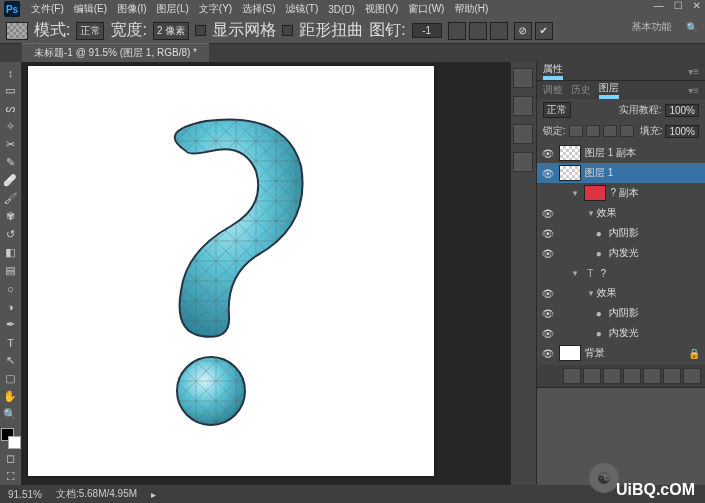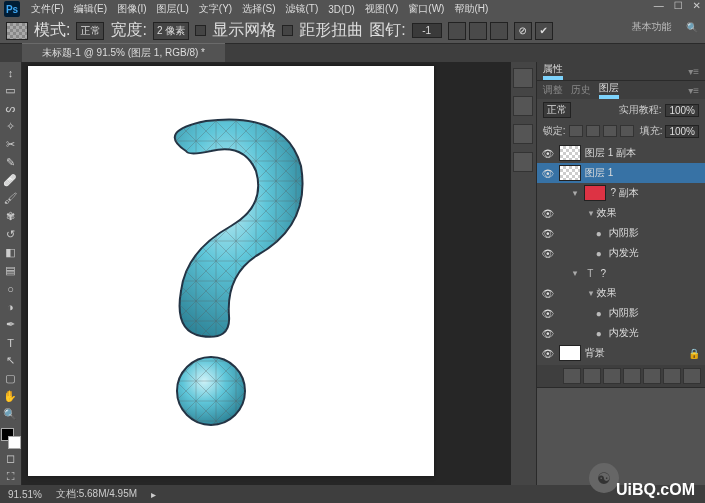--- a/index.html
+++ b/index.html
@@ -11,21 +11,21 @@
 .optbar { height:26px; background:#535353; border-bottom:1px solid #2a2a2a; display:flex; align-items:center; padding:0 6px; gap:6px; color:#ddd; }
 .optbar .swatch { width:22px; height:18px; border:1px solid #222; background:repeating-conic-gradient(#888 0 25%,#aaa 0 50%) 0 0/6px 6px; }
 .optbar .lbl { font-size:16px; }
 .optbar .sel { background:#444; border:1px solid #222; padding:1px 3px; font-size:10px; color:#ddd; }
 .optbar .num { width:30px; background:#3a3a3a; border:1px solid #222; color:#ddd; text-align:center; padding:1px 2px; font-size:10px; }
 .optbar .chk { width:11px; height:11px; border:1px solid #222; background:#444; }
 .optbar .group { display:flex; gap:3px; }
 .optbar .iconbtn { width:18px; height:18px; background:#4a4a4a; border:1px solid #222; display:flex; align-items:center; justify-content:center; }
 .optbar2 { position:absolute; right:6px; top:20px; display:flex; gap:15px; align-items:center; color:#bbb; font-size:10px; }
 .tabstrip { height:18px; background:#3e3e3e; display:flex; align-items:flex-end; padding-left:22px; }
-.tabstrip .tab { background:#535353; color:#ddd; font-size:10px; padding:2px 20px; border-top:1px solid #6a6a6a; }
+.tabstrip .tab { background:#535353; color:#ddd; font-size:10px; padding:2px 12px; border-top:1px solid #6a6a6a; }
 .main { position:absolute; left:0; top:62px; right:0; bottom:18px; display:flex; }
 .toolbar { width:22px; background:#535353; display:flex; flex-direction:column; align-items:center; padding-top:2px; gap:1px; border-right:1px solid #2a2a2a; }
 .toolbar .tool { width:20px; height:18px; display:flex; align-items:center; justify-content:center; color:#ccc; font-size:11px; }
 .toolbar .colors { margin-top:4px; position:relative; width:20px; height:22px; }
 .toolbar .fg { position:absolute; width:13px; height:13px; background:#000; border:1px solid #aaa; top:0; left:0; }
 .toolbar .bg { position:absolute; width:13px; height:13px; background:#fff; border:1px solid #aaa; bottom:0; right:0; }
 .canvaswrap { flex:1; background:#262626; position:relative; overflow:hidden; }
 .canvas { position:absolute; left:6px; top:4px; width:406px; height:410px; background:#fff; box-shadow:0 0 4px rgba(0,0,0,.5); }
 .dockcol { width:26px; background:#454545; display:flex; flex-direction:column; align-items:center; padding-top:6px; gap:8px; border-right:1px solid #2a2a2a; }
 .dockcol .di { width:20px; height:20px; background:#555; border:1px solid #333; }

